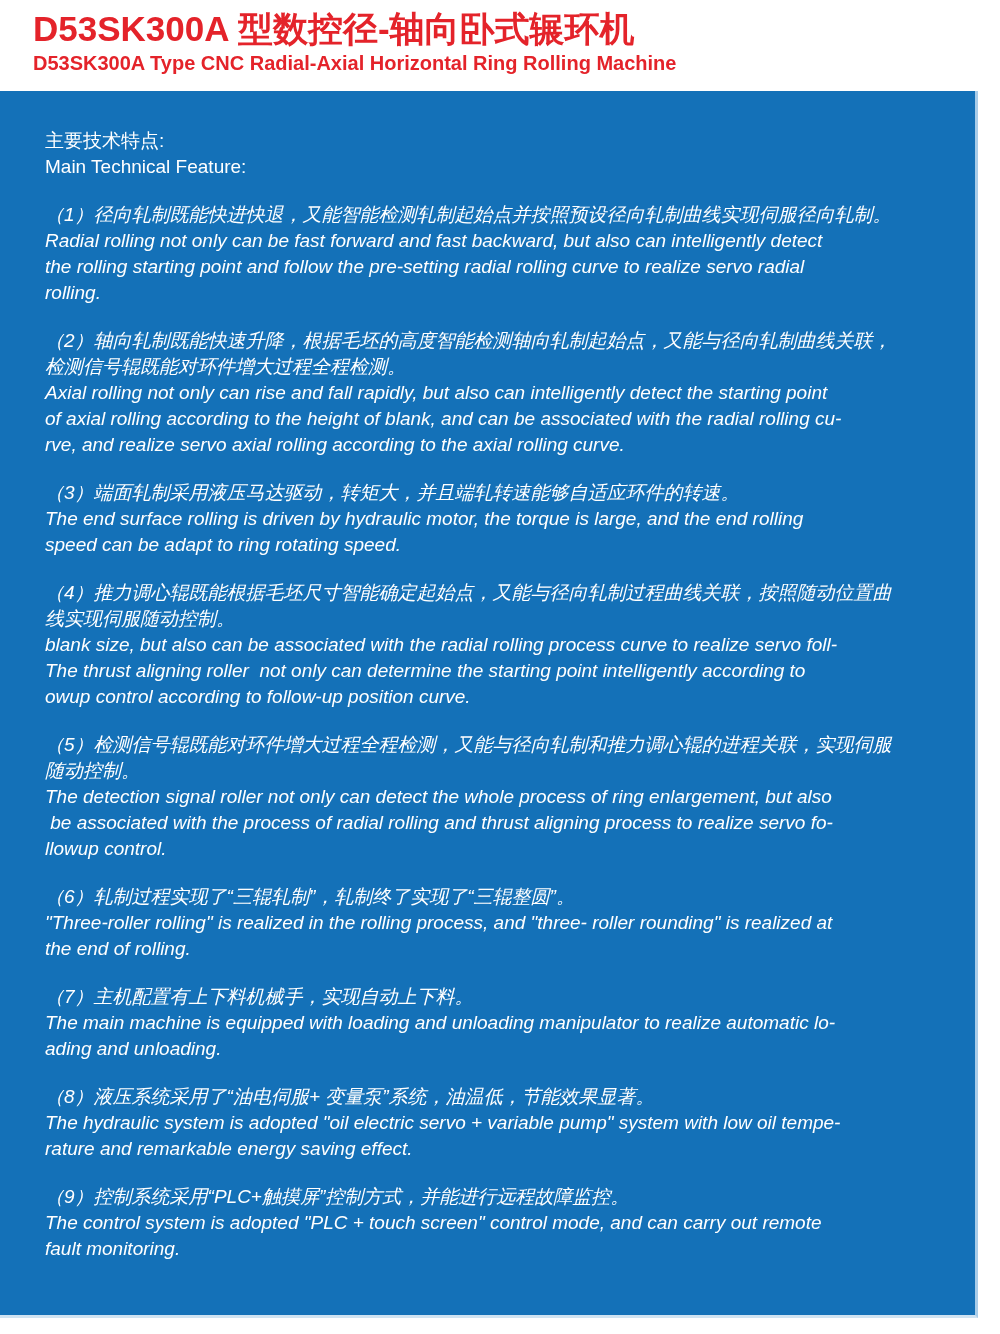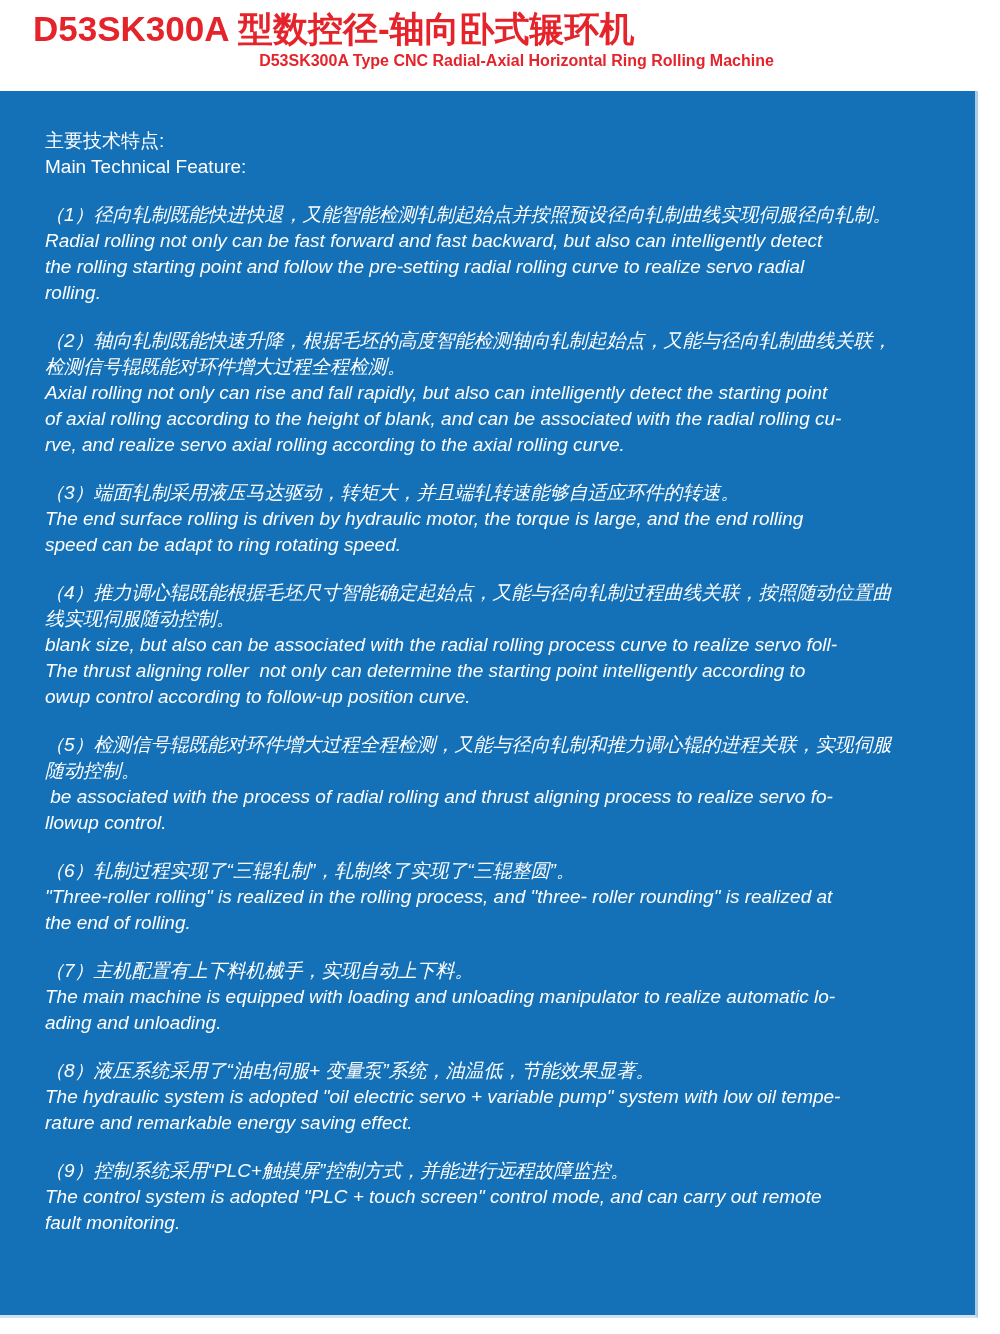--- a/index.html
+++ b/index.html
@@ -18,26 +18,25 @@
     margin: 0;
     font-size: 35px;
     font-weight: bold;
     line-height: 1.2;
     color: var(--accent-red, #e4232a);
     letter-spacing: 0px;
     white-space: nowrap;
   }
   .hdr h2 {
     margin: 1px 0 12px 0;
-    font-size: 16px;
+    font-size: 20px;
     font-weight: bold;
     line-height: 1.2;
     color: var(--accent-red, #e4232a);
     white-space: nowrap;
-    text-align: center;
   }
 
   
   .panel {
     position: absolute;
     left: 0; top: 91px;
     width: 978px; height: 1227px;
     background: var(--panel-blue, #1471b8);
     border-right: 3px solid var(--panel-edge, #a9cde9);
     border-bottom: 3px solid var(--panel-edge-soft, #cfe3f2);
@@ -86,20 +85,21 @@
         <div class="feature">
           <div class="line">（4）推力调心辊既能根据毛坯尺寸智能确定起始点，又能与径向轧制过程曲线关联，按照随动位置曲</div>
           <div class="line">线实现伺服随动控制。</div>
           <div class="line">blank size, but also can be associated with the radial rolling process curve to realize servo foll-</div>
           <div class="line">The thrust aligning roller  not only can determine the starting point intelligently according to</div>
           <div class="line">owup control according to follow-up position curve.</div>
         </div>
         <div class="feature">
           <div class="line">（5）检测信号辊既能对环件增大过程全程检测，又能与径向轧制和推力调心辊的进程关联，实现伺服</div>
           <div class="line">随动控制。</div>
+          <div class="line">The detection signal roller not only can detect the whole process of ring enlargement, but also</div>
           <div class="line"> be associated with the process of radial rolling and thrust aligning process to realize servo fo-</div>
           <div class="line">llowup control.</div>
         </div>
         <div class="feature">
           <div class="line">（6）轧制过程实现了“三辊轧制”，轧制终了实现了“三辊整圆”。</div>
           <div class="line">"Three-roller rolling" is realized in the rolling process, and "three- roller rounding" is realized at</div>
           <div class="line">the end of rolling.</div>
         </div>
         <div class="feature">
           <div class="line">（7）主机配置有上下料机械手，实现自动上下料。</div>

